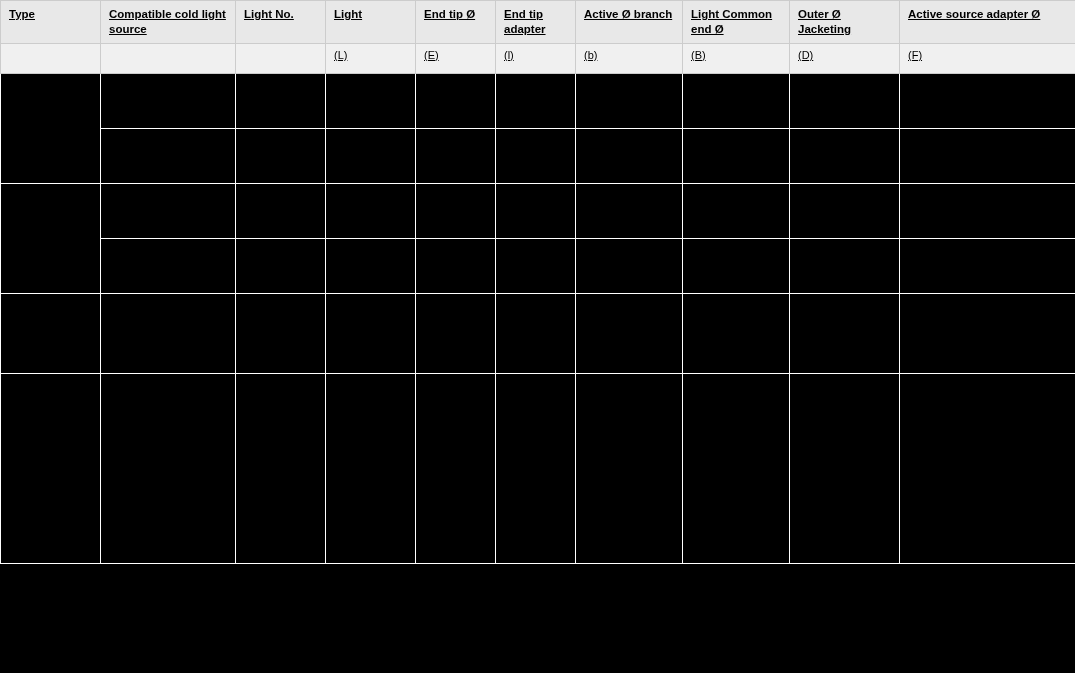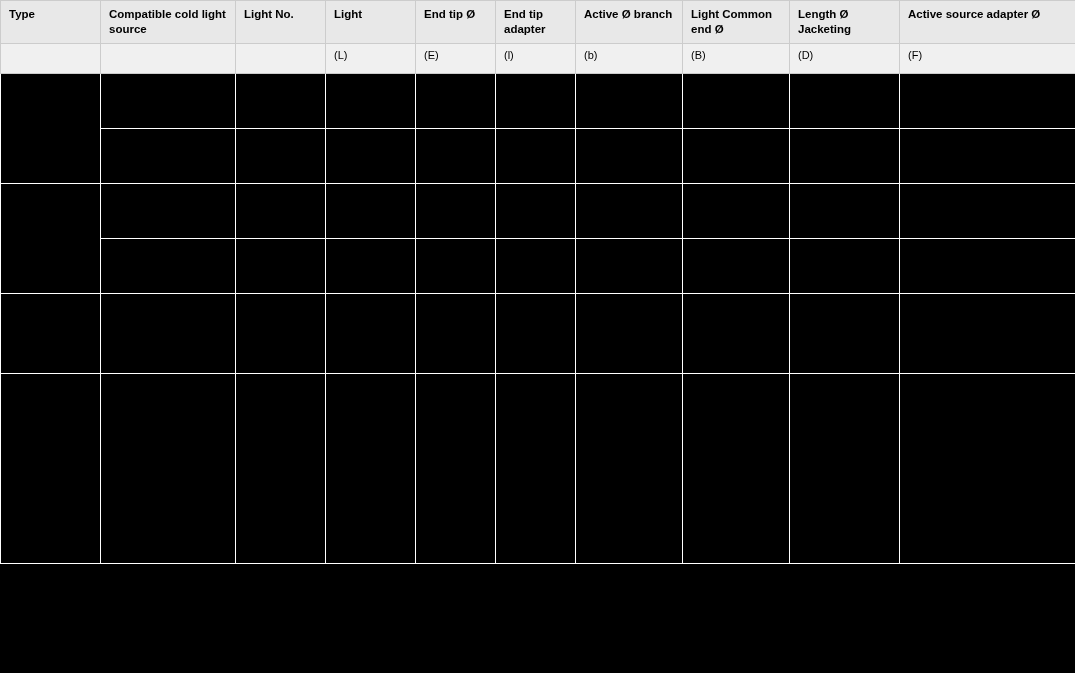--- a/index.html
+++ b/index.html
@@ -13,20 +13,21 @@
       height: 673px;
       background: #000;
       font-family: Arial, Helvetica, sans-serif;
       font-size: 12px;
       overflow: hidden;
     }
 
     .table-container {
       width: 1075px;
       background: #ffffff;
+      text-decoration: underline;
     }
 
     table {
       width: 1075px;
       border-collapse: collapse;
       table-layout: fixed;
     }
 
     thead tr th {
       background: #e8e8e8;
@@ -96,21 +97,21 @@
     <thead>
       <tr>
         <th>Type</th>
         <th>Compatible cold light source</th>
         <th>Light No.</th>
         <th>Light</th>
         <th>End tip Ø</th>
         <th>End tip adapter</th>
         <th>Active Ø branch</th>
         <th>Light Common end  Ø</th>
-        <th>Length Ø Jacketing</th>
+        <th>Outer Ø Jacketing</th>
         <th>Active source adapter Ø</th>
       </tr>
       <tr class="unit-row row-unit">
         <th></th>
         <th></th>
         <th></th>
         <th>(L)</th>
         <th>(E)</th>
         <th>(l)</th>
         <th>(b)</th>

